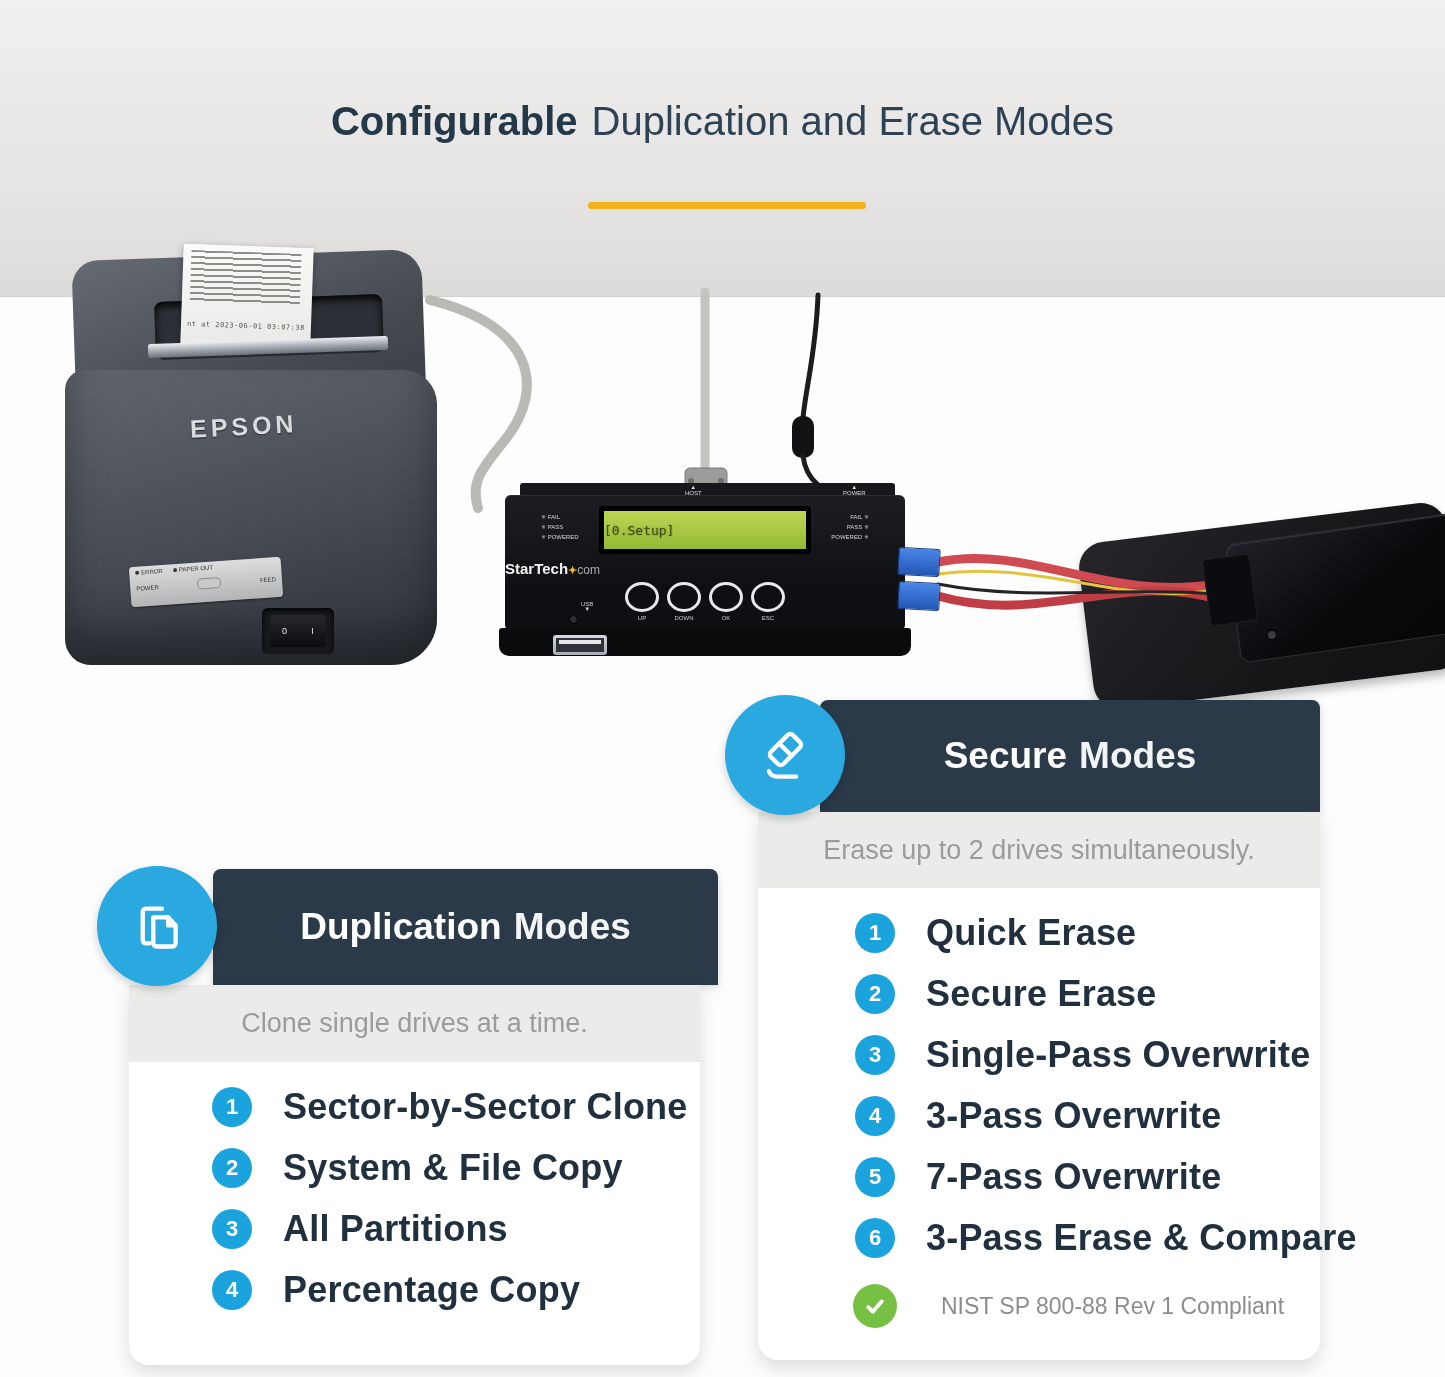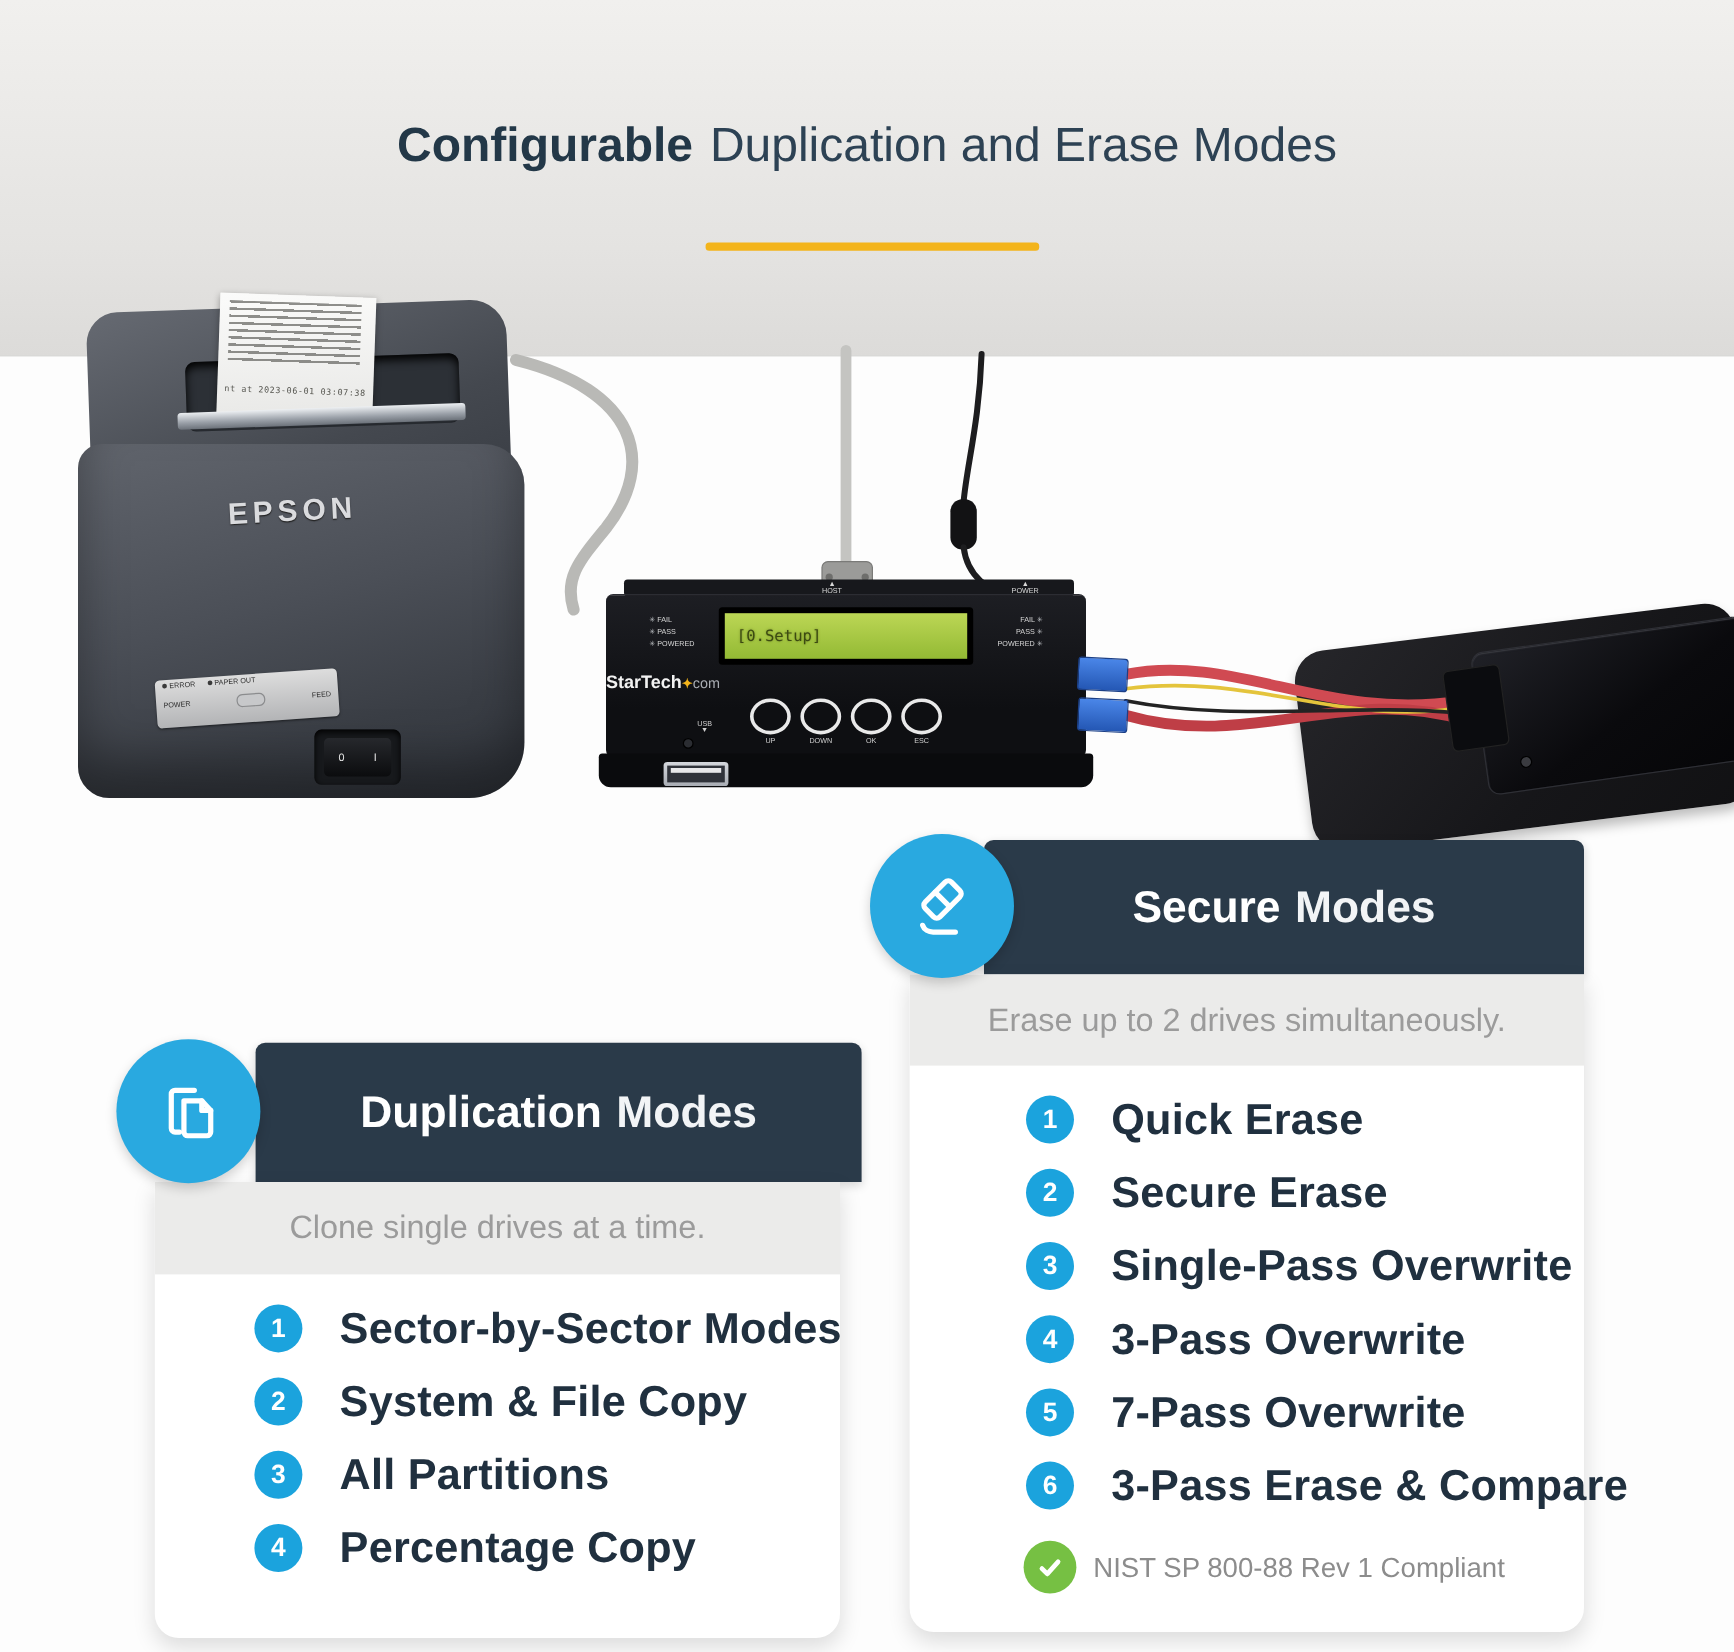--- a/index.html
+++ b/index.html
@@ -55,21 +55,21 @@
             color:#e6e6e6;font-size:9px;}
 
   
   #duplicator{left:505px;top:483px;width:400px;height:175px;}
   .d-topstrip{left:15px;top:0;width:375px;height:14px;background:#17181c;border-radius:3px;}
   .d-face{left:0;top:12px;width:400px;height:135px;border-radius:6px;
           background:linear-gradient(#1d1e23,#0e0f12 70%);border-top:1px solid #2c2d33;}
   .d-lcd{left:94px;top:10px;width:212px;height:48px;background:#000;border-radius:3px;padding:5px;
          box-sizing:border-box;}
   .d-lcd-inner{width:100%;height:100%;background:linear-gradient(#bcd655,#93ba34);
-               display:flex;align-items:center;padding-left:10px;box-sizing:border-box;
+               display:flex;align-items:center;box-sizing:border-box;
                font-family:"DejaVu Sans Mono",monospace;font-size:13px;color:#3c4a12;
                text-shadow:0 0 2px #6d8423;}
   .d-brand{left:0;top:64px;width:400px;text-align:left;color:#f2f2f2;font-size:15px;font-weight:700;}
   .d-brand .dot{color:#f3b41b;font-size:11px;}
   .d-brand .suffix{color:#a9adb3;font-weight:400;font-size:12px;}
   .d-buttons{left:120px;top:86px;width:160px;display:flex;justify-content:space-between;}
   .d-btn{width:34px;text-align:center;}
   .d-btn .ring{width:28px;height:24px;border:3px solid #e9e9e9;border-radius:50%;margin:0 auto;}
   .d-btn .blabel{font-size:6px;color:#cfcfcf;margin-top:3px;}
   .ledgroup{top:16px;font-size:6px;color:#d8d8d8;line-height:10px;}
@@ -108,21 +108,21 @@
   .bar .b-light{font-size:37px;font-weight:700;color:#f2f4f6;}
   .card-body{background:#ffffff;border-radius:0 0 20px 20px;box-shadow:0 8px 18px rgba(0,0,0,.13);
              overflow:hidden;}
   .substrip{width:100%;background:#ebebea;display:flex;align-items:center;justify-content:center;
             font-size:27px;font-weight:300;color:#9b9b9b;}
   .modelist{display:flex;flex-direction:column;gap:21px;}
   .mrow{display:flex;align-items:center;gap:31px;height:40px;}
   .badge{width:40px;height:40px;border-radius:50%;background:#1ba3dd;color:#fff;
          display:flex;align-items:center;justify-content:center;font-size:22px;font-weight:700;flex:0 0 40px;}
   .mlabel{font-size:36px;font-weight:700;color:#20303f;letter-spacing:.2px;}
-  .nist{display:flex;align-items:center;gap:14px;height:44px;}
+  .nist{display:flex;align-items:center;gap:44px;height:44px;}
   .nist .gcheck{width:44px;height:44px;border-radius:50%;background:#76c043;flex:0 0 44px;
                 display:flex;align-items:center;justify-content:center;}
   .nist .ntext{font-size:23px;color:#8c8c8c;font-weight:400;}
 </style>
 </head>
 <body>
 
 <div id="stage">
 
   <div id="band" class="abs"></div>
@@ -249,21 +249,21 @@
       <g fill="none" stroke="#ffffff" stroke-width="7" stroke-linejoin="round" stroke-linecap="round">
         <path d="M58 22 H32 a5 5 0 0 0 -5 5 v46 a5 5 0 0 0 5 5 h6"></path>
         <path d="M44 36 h24 l12 13 v29 a5 5 0 0 1 -5 5 H49 a5 5 0 0 1 -5 -5 z"></path>
         <path d="M68 36 v13 h12"></path>
       </g>
     </svg>
   </div>
   <div class="modelist abs" style="left:212px;top:1087px;">
     <div class="mrow">
       <div class="badge">1</div>
-      <div class="mlabel">Sector-by-Sector Modes</div>
+      <div class="mlabel">Sector-by-Sector Clone</div>
     </div>
     <div class="mrow">
       <div class="badge">2</div>
       <div class="mlabel">System &amp; File Copy</div>
     </div>
     <div class="mrow">
       <div class="badge">3</div>
       <div class="mlabel">All Partitions</div>
     </div>
     <div class="mrow">

